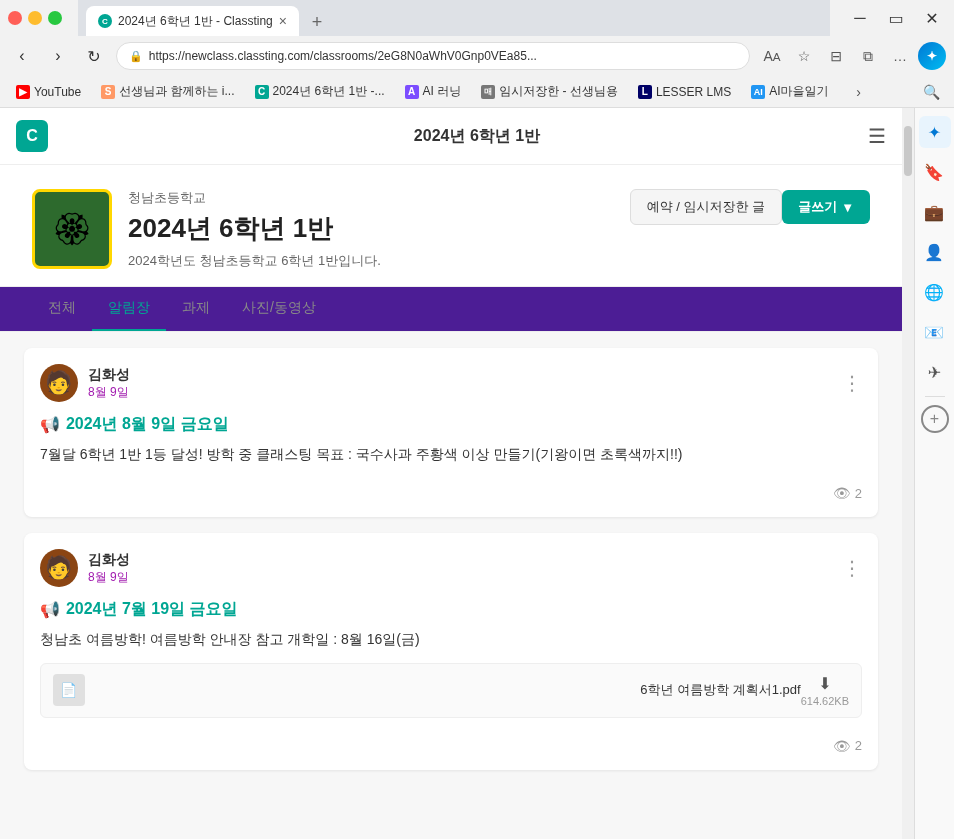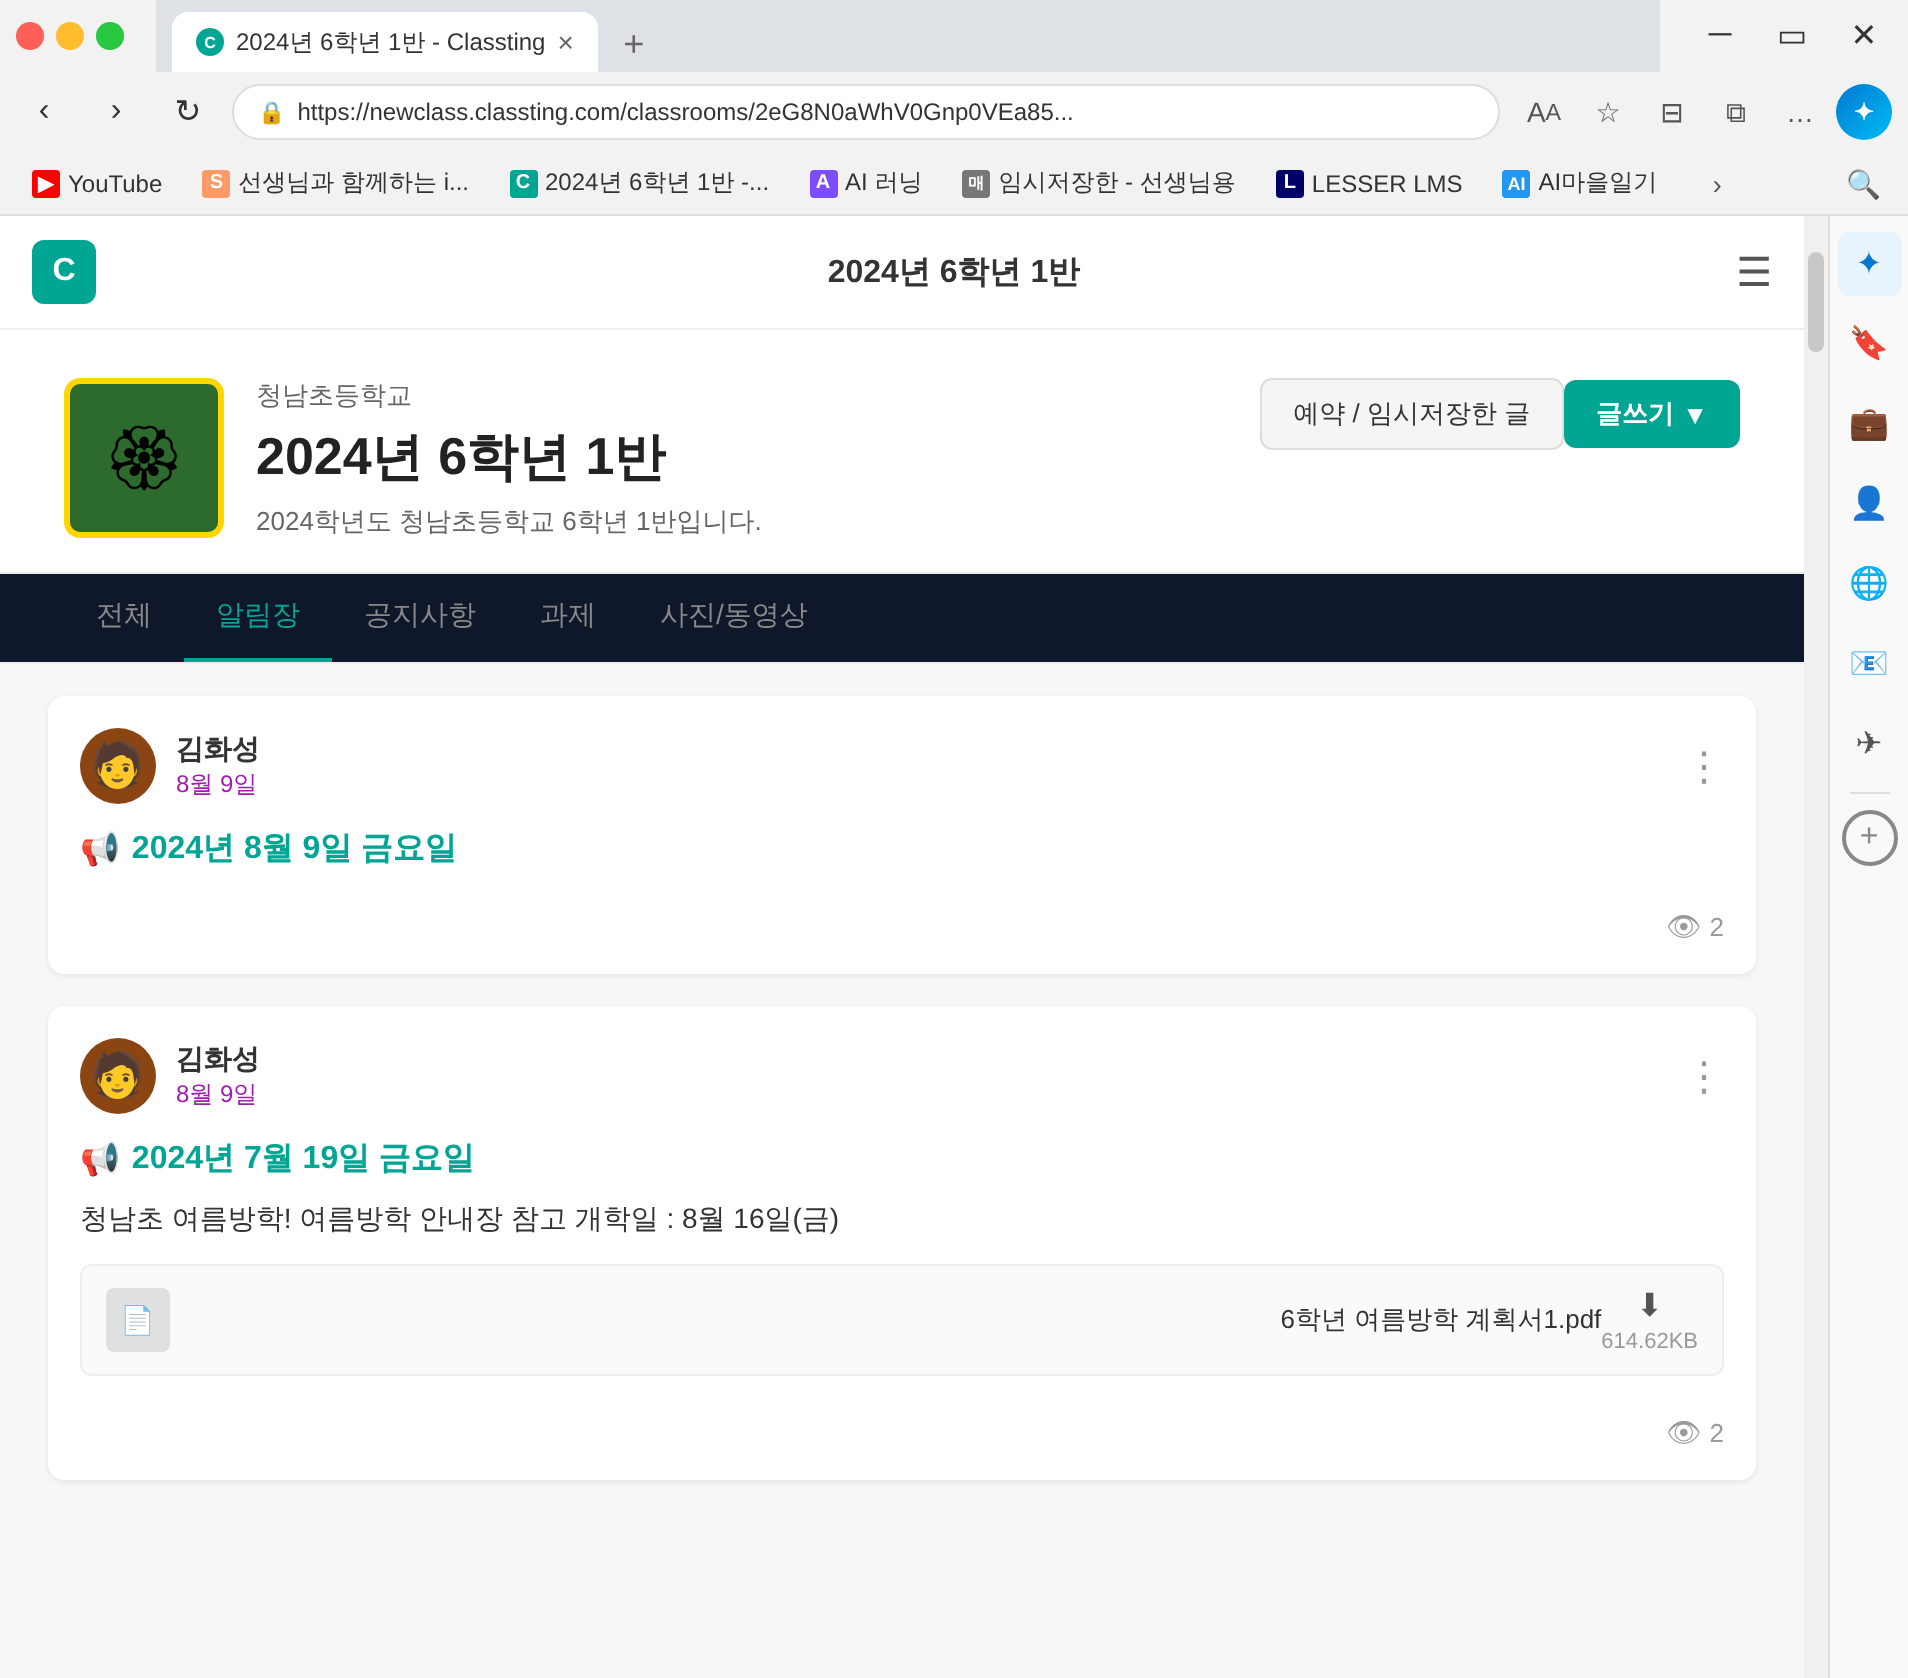--- a/index.html
+++ b/index.html
@@ -57,21 +57,21 @@
     .school-emblem { width: 80px; height: 80px; background: #2d6a2d; border-radius: 8px; display: flex; align-items: center; justify-content: center; margin-right: 16px; font-size: 36px; border: 3px solid #ffd700; flex-shrink: 0; }
     .class-info { flex: 1; }
     .school-name { font-size: 13px; color: #666; margin-bottom: 4px; }
     .class-name { font-size: 26px; font-weight: 800; color: #222; margin-bottom: 6px; }
     .class-desc { font-size: 13px; color: #666; }
     .class-actions { display: flex; align-items: center; }
     .draft-btn { padding: 8px 16px; border: 1px solid #ddd; background: #f5f5f5; border-radius: 6px; font-size: 13px; color: #333; cursor: pointer; white-space: nowrap; }
     .write-btn { padding: 8px 16px; background: #00a693; border: none; border-radius: 6px; font-size: 13px; color: white; cursor: pointer; font-weight: 600; display: flex; align-items: center; gap: 4px; }
 
     
-    .classting-tabs { display: flex; padding: 0 32px; border-bottom: 1px solid #eee; background: #0f172a; }
+    .classting-tabs { display: flex; padding: 0 32px; border-bottom: 1px solid #eee; background: #4c1d95; }
     .ctab { padding: 12px 16px; font-size: 14px; color: #888; cursor: pointer; border-bottom: 2px solid transparent; }
     .ctab.active { color: #00a693; border-bottom-color: #00a693; font-weight: 400; }
 
     
     .posts-area { padding: 16px 24px; background: #f7f7f7; flex: 1; }
     .post-card { background: #fff; border-radius: 8px; margin-bottom: 16px; padding: 16px; box-shadow: 0 1px 3px rgba(0,0,0,0.08); }
     .post-header { display: flex; align-items: center; margin-bottom: 12px; }
     .post-avatar { width: 38px; height: 38px; border-radius: 50%; background: #8B4513; display: flex; align-items: center; justify-content: center; margin-right: 10px; font-size: 18px; flex-shrink: 0; }
     .post-meta { flex: 1; }
     .post-author { font-size: 14px; font-weight: 600; color: #333; }
@@ -199,21 +199,20 @@
         <button class="write-btn">
           <span>글쓰기</span>
           <span>▼</span>
         </button>
       </div>
     </div>
 
     <div class="classting-tabs">
       <div class="ctab">전체</div>
       <div class="ctab active">알림장</div>
-      <div class="ctab">공지사항</div>
       <div class="ctab">과제</div>
       <div class="ctab">사진/동영상</div>
     </div>
 
     <div class="posts-area">
 
       <div class="post-card">
         <div class="post-header">
           <div class="post-avatar">
             <span style="font-size:22px;">🧑</span>
@@ -221,20 +220,21 @@
           <div class="post-meta">
             <div class="post-author">김화성</div>
             <div class="post-date">8월 9일</div>
           </div>
           <span class="post-more">⋮</span>
         </div>
         <div class="post-title">
           <span>📢</span>
           <span>2024년 8월 9일 금요일</span>
         </div>
+        <div class="post-body">7월달 6학년 1반 1등 달성! 방학 중 클래스팅 목표 : 국수사과 주황색 이상 만들기(기왕이면 초록색까지!!)</div>
         <div class="post-footer">
           <div class="view-count">
             <span class="view-icon">👁</span>
             <span>2</span>
           </div>
         </div>
       </div>
 
       <div class="post-card">
         <div class="post-header">

